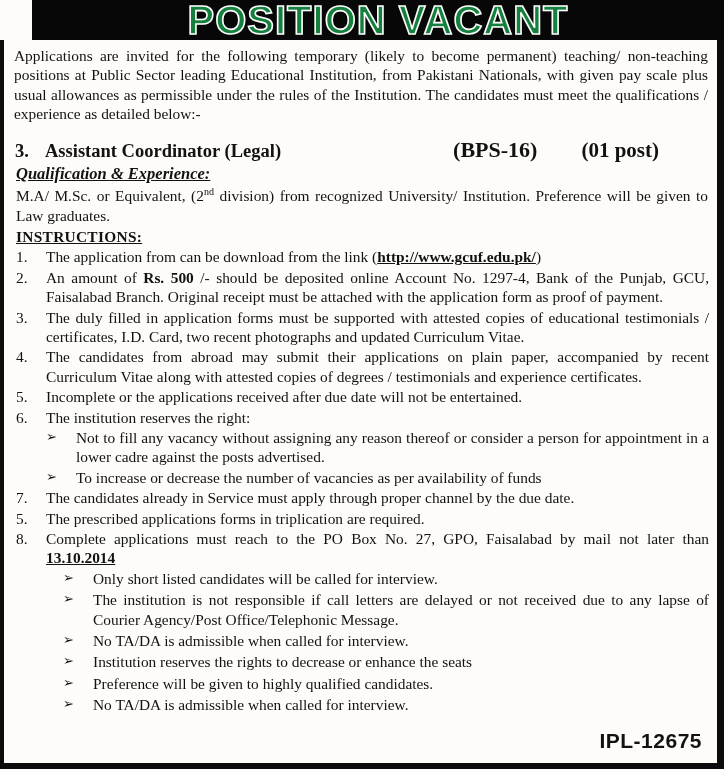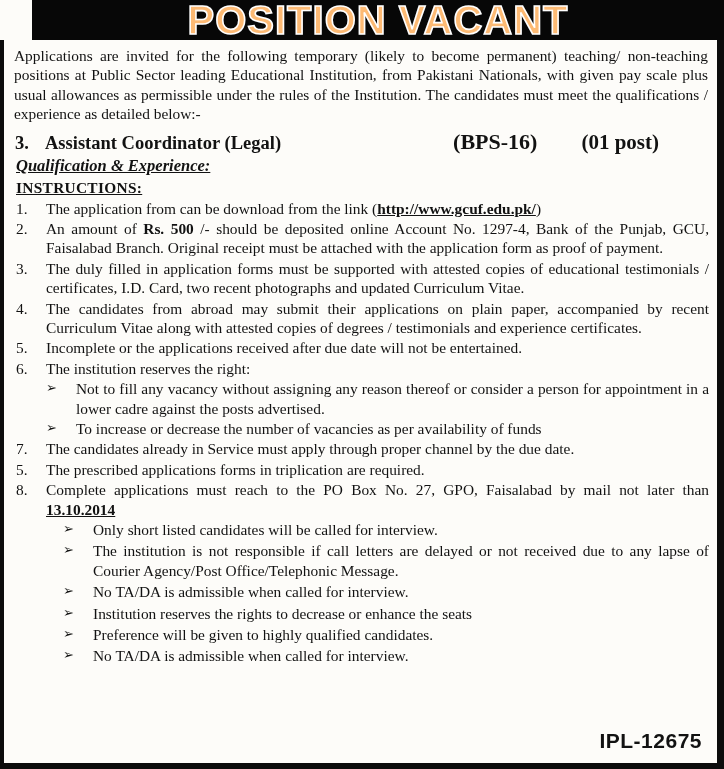--- a/index.html
+++ b/index.html
@@ -2,34 +2,34 @@
 <html><head>
 <meta charset="utf-8">
 <style>
   html,body{margin:0;padding:0;background:#fff;}
   .page{
     position:relative;width:724px;height:769px;box-sizing:border-box;
     background:#fdfcf9;overflow:hidden;
     font-family:"Liberation Serif",serif;color:#121212;
   }
   .titlebar{
-    height:40px;background:#070707;color:#fdba74;
+    height:40px;background:#070707;color:#15803d;
     display:flex;align-items:center;justify-content:center;
     font-family:"Liberation Sans",sans-serif;font-weight:bold;
     font-size:40px;letter-spacing:1px;-webkit-text-stroke:1.6px #fff;
     line-height:1;
     margin-left:32px;
   }
   .doc{
     position:absolute;top:40px;left:0;right:0;bottom:0;box-sizing:border-box;
     border-left:4px solid #0c0c0c;border-right:7px solid #0c0c0c;border-bottom:6px solid #0c0c0c;
     padding:5px 8px 4px 9px;
     font-size:15.4px;line-height:1.26;overflow:hidden;
   }
-  .intro{margin:1px 1px 4px 1px;text-align:justify;}
+  .intro{margin:1px 1px 12px 1px;text-align:justify;}
   .pos-row{display:flex;align-items:baseline;font-weight:bold;font-size:18.5px;margin:2px 0 1px 0;}
   .pos-num{flex:none;width:30px;padding-left:2px;}
   .pos-title{flex:1;}
   .pos-scale{flex:none;margin-right:44px;font-size:22px;}
   .pos-posts{flex:none;margin-right:50px;font-size:21px;}
   .age{margin:0 0 2px 3px;}
   .qual-head{font-weight:bold;font-style:italic;text-decoration:underline;font-size:16.5px;margin:1px 0 1px 3px;}
   .qual{margin:0 1px 2px 3px;text-align:justify;}
   .instr-head{font-weight:bold;text-decoration:underline;margin:1px 0 1px 3px;letter-spacing:.3px;}
   .li{display:flex;margin-bottom:1px;}
@@ -65,20 +65,21 @@
 
     <div class="pos-row">
       <span class="pos-num">3.</span>
       <span class="pos-title">Assistant Coordinator (Legal)</span>
       <span class="pos-scale">(BPS-16)</span>
       <span class="pos-posts">(01 post)</span>
     </div>
 
 
     <div class="qual-head">Qualification &amp; Experience:</div>
+    <p class="qual"><span>M.A/ M.Sc. or Equivalent, (2</span><sup>nd</sup><span> division) from recognized University/ Institution. Preference will be given to Law graduates.</span></p>
 
     <div class="instr-head">INSTRUCTIONS:</div>
 
     <div class="li">
       <span class="num">1.</span>
       <span class="txt"><span>The application from can be download from the link (</span><span class="bu">http://www.gcuf.edu.pk/</span><span>)</span></span>
     </div>
 
     <div class="li">
       <span class="num">2.</span>

